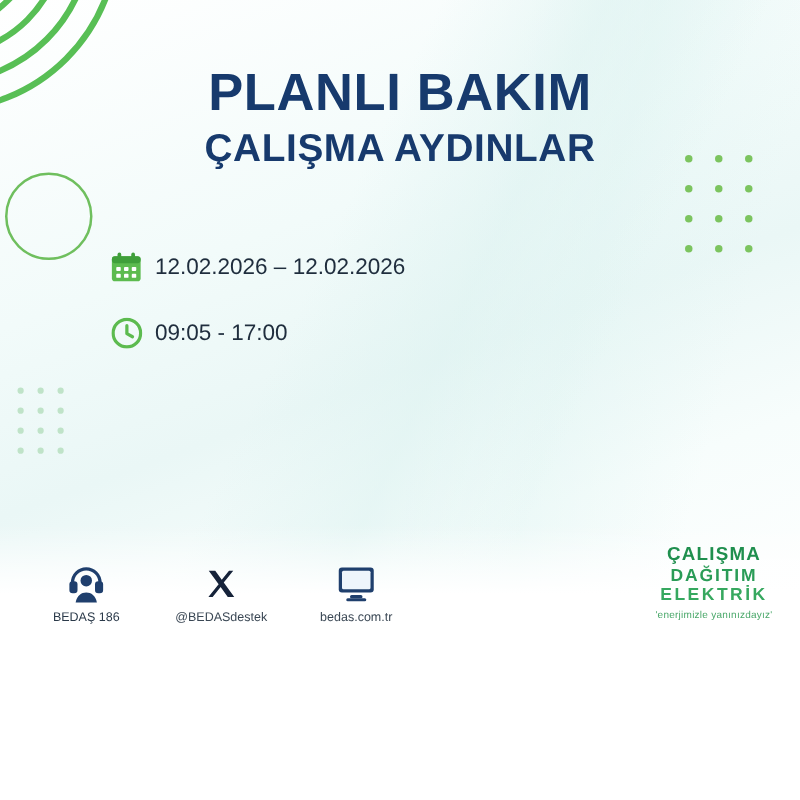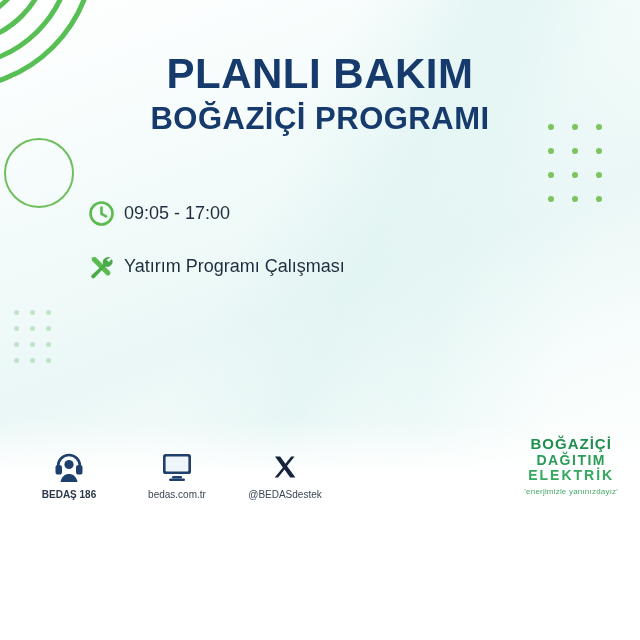--- a/index.html
+++ b/index.html
@@ -63,21 +63,21 @@
     font-size: 18px; color: #1f2d3d; line-height: 1.55;
     padding-left: 6px;
   }
   .row.address .txt { max-width: 470px; }
 
   
   .footer { position: absolute; left: 0; right: 0; bottom: 14px; height: 78px; }
   .foot-items { position: absolute; left: 28px; bottom: 6px; display: flex; align-items: flex-end; gap: 26px; }
   .foot-item { width: 82px; text-align: center; }
   .foot-item .fico { height: 34px; display: flex; align-items: center; justify-content: center; }
-  .foot-item .flabel { font-size: 10px; color: #2b3a4a; margin-top: 5px; font-weight: bold; }
+  .foot-item .flabel { font-size: 10px; color: #2b3a4a; margin-top: 5px; font-weight: normal; }
   .foot-item .flabel.thin { font-weight: normal; color: #3a4754; }
 
   .brand { position: absolute; right: 22px; bottom: 10px; text-align: center; }
   .brand .b1 { font-size: 15px; font-weight: bold; color: #1f8f4e; letter-spacing: 1px; line-height: 1.12; }
   .brand .b2 { font-size: 14px; font-weight: bold; color: #2a9c57; letter-spacing: 1.5px; line-height: 1.12; }
   .brand .b3 { font-size: 14px; font-weight: bold; color: #36a85f; letter-spacing: 2px; line-height: 1.12; }
   .brand .slogan { font-size: 8px; color: #4aa86a; margin-top: 3px; letter-spacing: 0.2px; }
 
   .bottom-fade {
     position: absolute; left: 0; right: 0; bottom: 0; height: 100px;
@@ -131,45 +131,55 @@
     <div class="dot" style="left:0px;  top:32px;"></div>
     <div class="dot" style="left:16px; top:32px;"></div>
     <div class="dot" style="left:32px; top:32px;"></div>
     <div class="dot" style="left:0px;  top:48px;"></div>
     <div class="dot" style="left:16px; top:48px;"></div>
     <div class="dot" style="left:32px; top:48px;"></div>
   </div>
 
   <div class="header">
     <div class="title1">PLANLI BAKIM</div>
-    <div class="title2">BOĞAZİÇİ PROGRAMI</div>
+    <div class="title2">ÇALIŞMA AYDINLAR</div>
   </div>
 
   <div class="info">
 
+    <div class="row">
+      <div class="ico">
+        <svg width="26" height="26" viewBox="0 0 26 26">
+          <rect x="1.5" y="4" width="23" height="20" rx="2.5" fill="#5cbb4f"></rect>
+          <rect x="1.5" y="4" width="23" height="5.5" rx="2.5" fill="#3f9f3a"></rect>
+          <rect x="6" y="1" width="3" height="6" rx="1.5" fill="#3f9f3a"></rect>
+          <rect x="17" y="1" width="3" height="6" rx="1.5" fill="#3f9f3a"></rect>
+          <g fill="#ffffff">
+            <rect x="5" y="12.5" width="3.6" height="3.2" rx="0.7"></rect>
+            <rect x="11.2" y="12.5" width="3.6" height="3.2" rx="0.7"></rect>
+            <rect x="17.4" y="12.5" width="3.6" height="3.2" rx="0.7"></rect>
+            <rect x="5" y="18" width="3.6" height="3.2" rx="0.7"></rect>
+            <rect x="11.2" y="18" width="3.6" height="3.2" rx="0.7"></rect>
+            <rect x="17.4" y="18" width="3.6" height="3.2" rx="0.7"></rect>
+          </g>
+        </svg>
+      </div>
+      <div class="txt">12.02.2026 – 12.02.2026</div>
+    </div>
 
     <div class="row">
       <div class="ico">
         <svg width="25" height="25" viewBox="0 0 25 25">
           <circle cx="12.5" cy="12.5" r="11" fill="none" stroke="#5cbb4f" stroke-width="2.6"></circle>
           <path d="M12.5 6.5 V12.9 L17 15.4" fill="none" stroke="#5cbb4f" stroke-width="2.6" stroke-linecap="round" stroke-linejoin="round"></path>
         </svg>
       </div>
       <div class="txt">09:05 - 17:00</div>
     </div>
 
-    <div class="row">
-      <div class="ico">
-        <svg width="26" height="26" viewBox="0 0 26 26">
-          <path d="M3.5 3.5 L7.5 3 L22 17.5 a2.6 2.6 0 0 1 -3.6 3.6 L4 6.8 Z" fill="#5cbb4f"></path>
-          <path d="M22.6 3.6 a5.4 5.4 0 0 0 -7.4 6.9 L3.6 21.2 a2 2 0 0 0 2.8 2.8 L17.3 12.6 a5.4 5.4 0 0 0 6.6 -7.6 l-3.1 3.1 -2.3 -2.3 Z" fill="#4aa94a"></path>
-        </svg>
-      </div>
-      <div class="txt">Yatırım Programı Çalışması</div>
-    </div>
 
 
   </div>
 
   <div class="bottom-fade"></div>
 
   <div class="footer">
     <div class="foot-items">
 
       <div class="foot-item">
@@ -180,41 +190,41 @@
             <rect x="22" y="14" width="6.5" height="9.5" rx="2.6" fill="#1f3f6d"></rect>
             <circle cx="15" cy="13.5" r="4.6" fill="#1f3f6d"></circle>
             <path d="M6.5 31 C7.6 25.5 11 23 15 23 C19 23 22.4 25.5 23.5 31 Z" fill="#1f3f6d"></path>
           </svg>
         </div>
         <div class="flabel">BEDAŞ 186</div>
       </div>
 
       <div class="foot-item">
         <div class="fico">
+          <svg width="26" height="26" viewBox="0 0 26 26">
+            <path d="M3 2.5 H8.2 L13.4 9.8 L19.2 2.5 H22.6 L15 12 L23.4 23.5 H18.2 L12.5 15.6 L6.1 23.5 H2.7 L10.9 13.4 Z" fill="#16233a"></path>
+          </svg>
+        </div>
+        <div class="flabel thin">@BEDASdestek</div>
+      </div>
+
+      <div class="foot-item">
+        <div class="fico">
           <svg width="32" height="30" viewBox="0 0 32 30">
             <rect x="2" y="2" width="28" height="20" rx="2.6" fill="#1f3f6d"></rect>
             <rect x="4.6" y="4.6" width="22.8" height="14.8" rx="1.2" fill="#eef5fb"></rect>
             <rect x="11" y="24" width="10" height="2.6" rx="1.3" fill="#1f3f6d"></rect>
             <rect x="8" y="26.6" width="16" height="2.4" rx="1.2" fill="#1f3f6d"></rect>
           </svg>
         </div>
         <div class="flabel thin">bedas.com.tr</div>
       </div>
 
-      <div class="foot-item">
-        <div class="fico">
-          <svg width="26" height="26" viewBox="0 0 26 26">
-            <path d="M3 2.5 H8.2 L13.4 9.8 L19.2 2.5 H22.6 L15 12 L23.4 23.5 H18.2 L12.5 15.6 L6.1 23.5 H2.7 L10.9 13.4 Z" fill="#16233a"></path>
-          </svg>
-        </div>
-        <div class="flabel thin">@BEDASdestek</div>
-      </div>
-
     </div>
 
     <div class="brand">
-      <div class="b1">BOĞAZİÇİ</div>
+      <div class="b1">ÇALIŞMA</div>
       <div class="b2">DAĞITIM</div>
       <div class="b3">ELEKTRİK</div>
       <div class="slogan">'enerjimizle yanınızdayız'</div>
     </div>
   </div>
 </div>
 
 </body></html>

